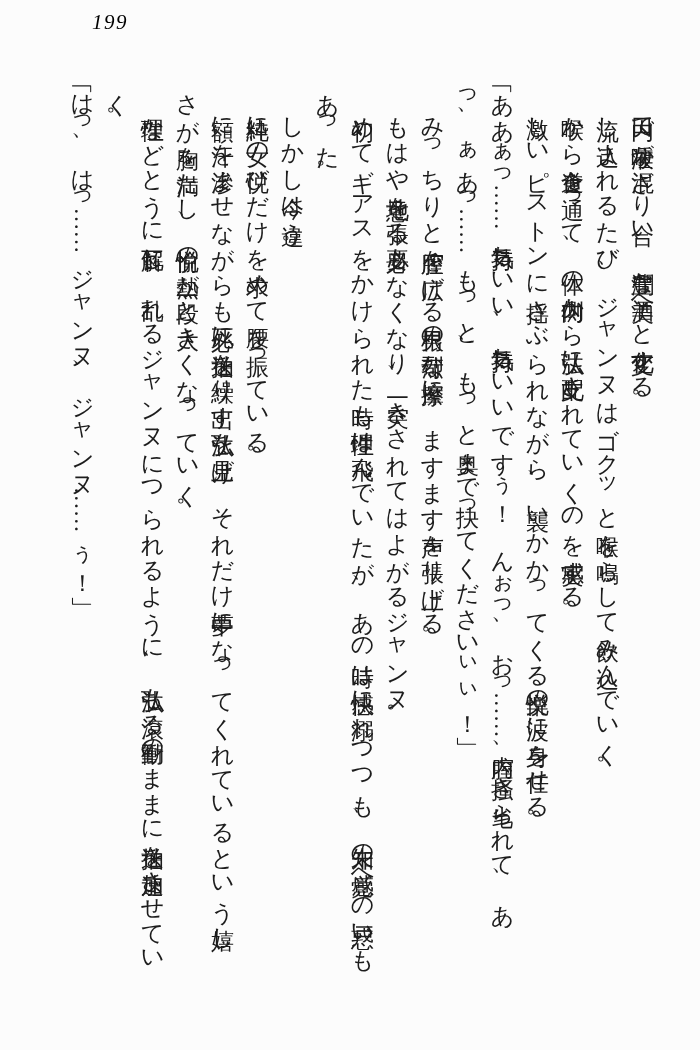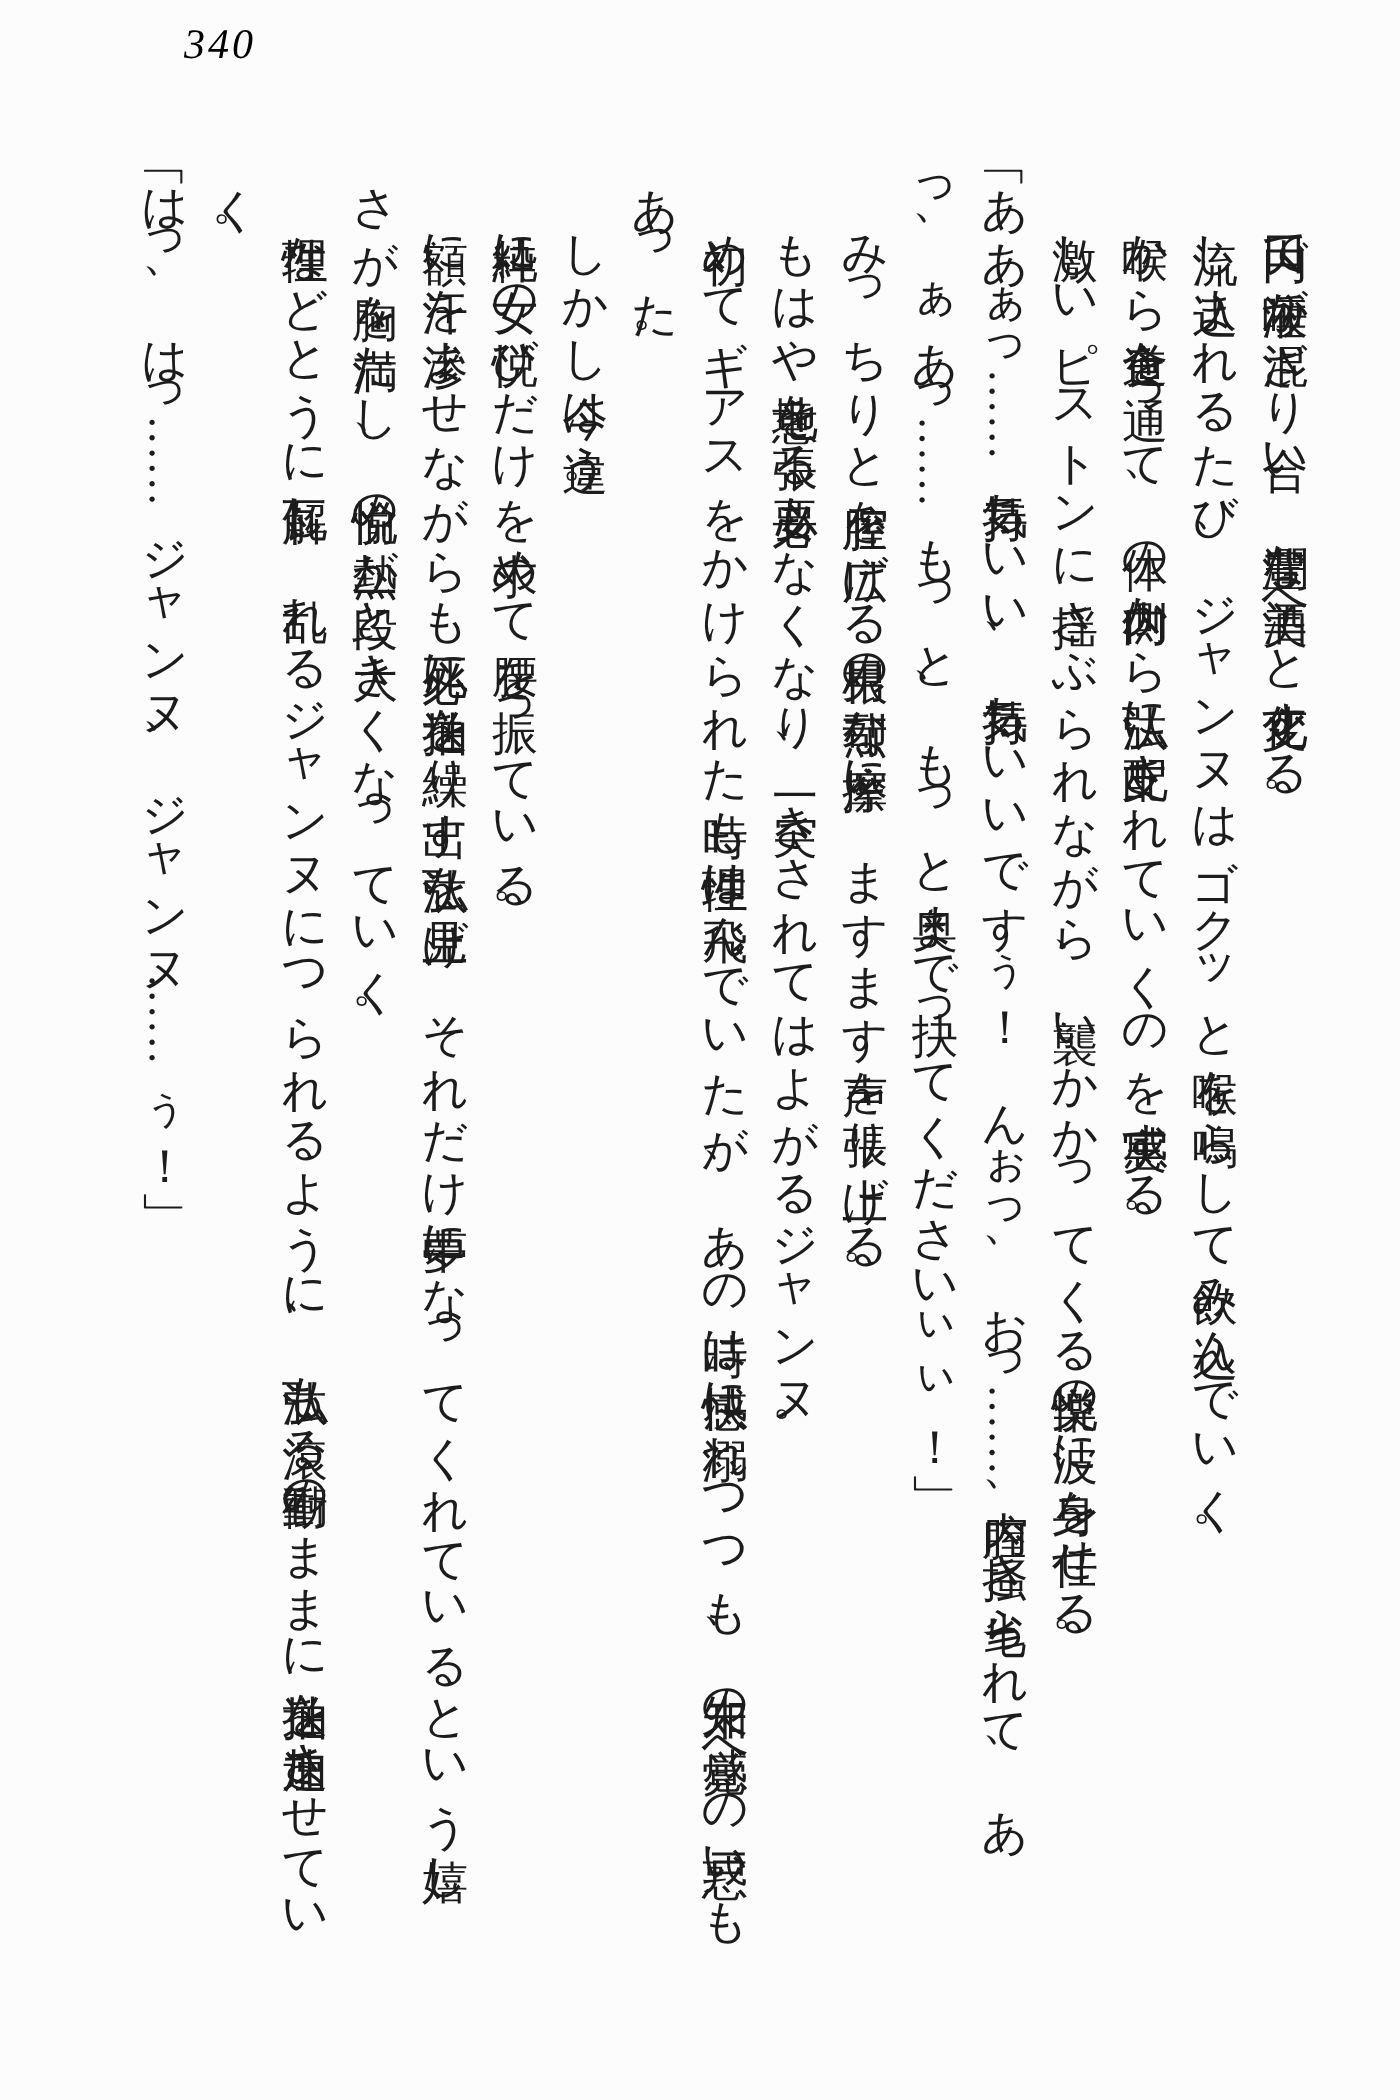--- a/index.html
+++ b/index.html
@@ -47,21 +47,21 @@
     text-indent: 0;
   }
   .page-text p.indent {
     text-indent: 1em;
   }
 </style>
 </head>
 <body style="background: rgb(252, 252, 252);">
 
 <div class="page">
-  <div class="page-number">340</div>
+  <div class="page-number">199</div>
   <div class="page-text" style="color: rgb(28, 28, 28);">
       <p class="indent">口内で唾液が混ざり合い、豊潤な美酒へと変化する。</p>
       <p class="indent">流し込まれるたび、ジャンヌはゴクッと喉を鳴らして飲み込んでいく。</p>
       <p class="indent">喉から食道を通って、体の内側から弘汰に支配されていくのを実感する。</p>
       <p class="indent">激しいピストンに揺さぶられながら、襲いかかってくる悦楽の波に身を任せる。</p>
       <p>「ああぁっ……気持ちいい、気持ちいいですぅ！　んぉっ、おっ……膣内、掻き毟られて、あっ、ぁあっ……もっと、もっと奥まで抉ってくださいぃぃ！」</p>
       <p class="indent">みっちりと膣腔を広げる男根の苛烈な摩擦に、ますます声を張り上げる。</p>
       <p class="indent">もはや意地を張る必要もなくなり、一突きされてはよがるジャンヌ。</p>
       <p class="indent">初めてギアスをかけられた時も理性は飛んでいたが、あの時は快感に溺れつつも、未知の感覚への戸惑いもあった。</p>
       <p class="indent">しかし今は違う。</p>

